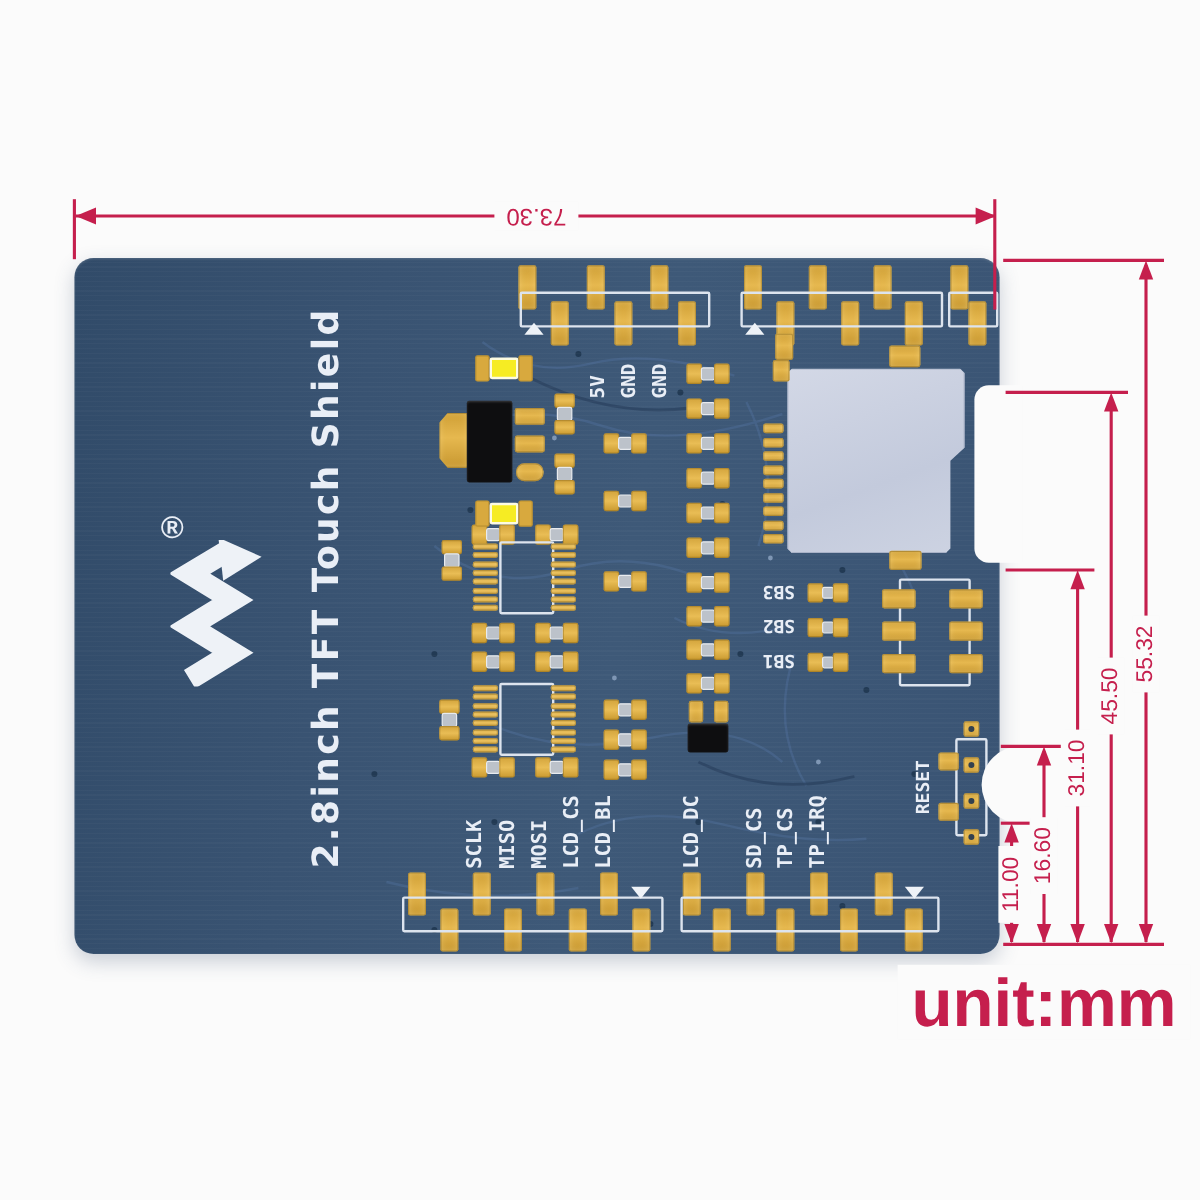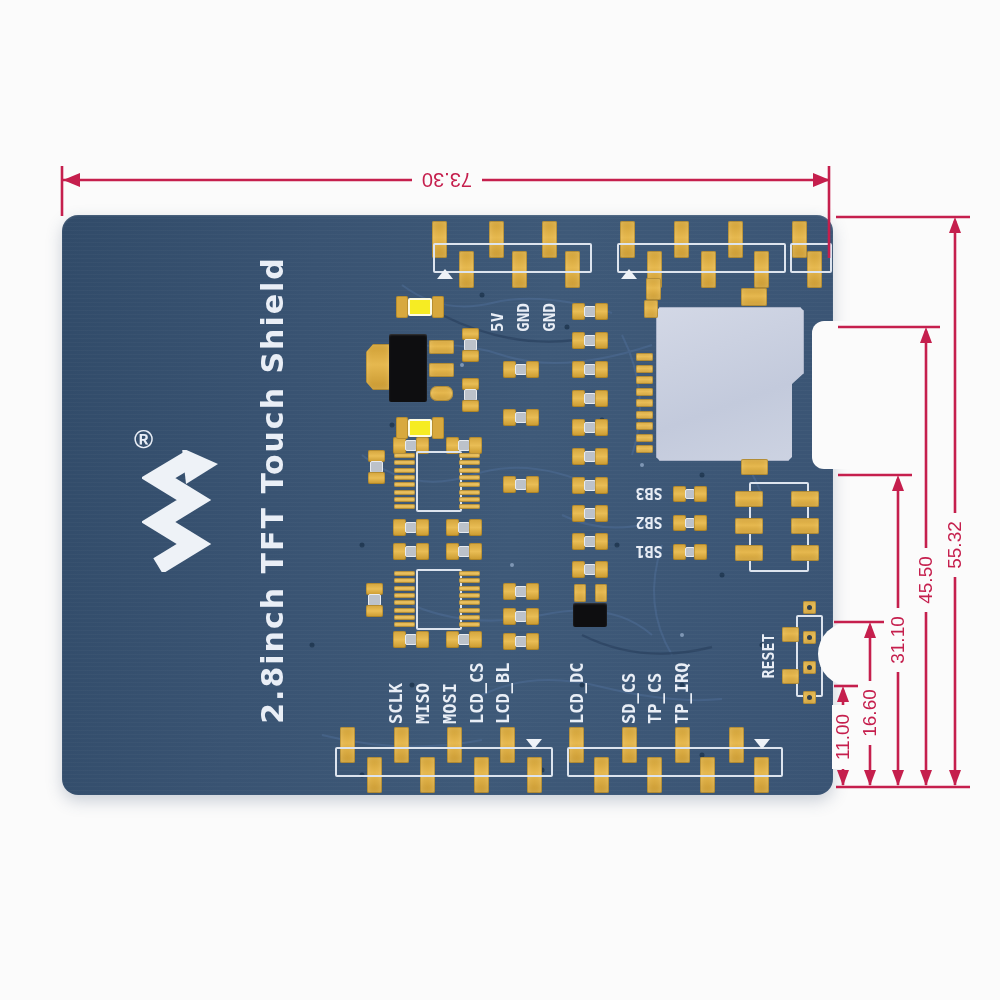--- a/index.html
+++ b/index.html
@@ -432,19 +432,20 @@
       <polygon points="870,622 864,638 876,638" fill="#c51f4d"></polygon>
       <polygon points="870,786 864,770 876,770" fill="#c51f4d"></polygon>
       <line x1="834" y1="622" x2="884" y2="622" stroke="#c51f4d" stroke-width="2.6"></line>
       <line x1="843" y1="690" x2="843" y2="785" stroke="#c51f4d" stroke-width="2.6"></line>
       <polygon points="843,686 837,702 849,702" fill="#c51f4d"></polygon>
       <polygon points="843,786 837,770 849,770" fill="#c51f4d"></polygon>
       <line x1="834" y1="686" x2="858" y2="686" stroke="#c51f4d" stroke-width="2.6"></line>
     </svg>
 
   <div class="dimlab" style="left: 412px; top: 168px; width: 70px; height: 24px; font-size: 20px; transform: rotate(180deg); color: rgb(197, 31, 77);">73.30</div>
+  <div class="dimlab" style="left: 748px; top: 804px; width: 244px; height: 62px; font-size: 56px; font-weight: bold; color: rgb(197, 31, 77);">unit:mm</div>
 
 <div class="dimlab" style="left: 923px; top: 534px; width: 64px; height: 22px; font-size: 19px; transform: rotate(-90deg); color: rgb(197, 31, 77);">55.32</div>
     <div class="dimlab" style="left: 894px; top: 569px; width: 64px; height: 22px; font-size: 19px; transform: rotate(-90deg); color: rgb(197, 31, 77);">45.50</div>
     <div class="dimlab" style="left: 866px; top: 629px; width: 64px; height: 22px; font-size: 19px; transform: rotate(-90deg); color: rgb(197, 31, 77);">31.10</div>
     <div class="dimlab" style="left: 838px; top: 702px; width: 64px; height: 22px; font-size: 19px; transform: rotate(-90deg); color: rgb(197, 31, 77);">16.60</div>
     <div class="dimlab" style="left: 811px; top: 726px; width: 64px; height: 22px; font-size: 19px; transform: rotate(-90deg); color: rgb(197, 31, 77);">11.00</div>
   </div>
 
 </body></html>

